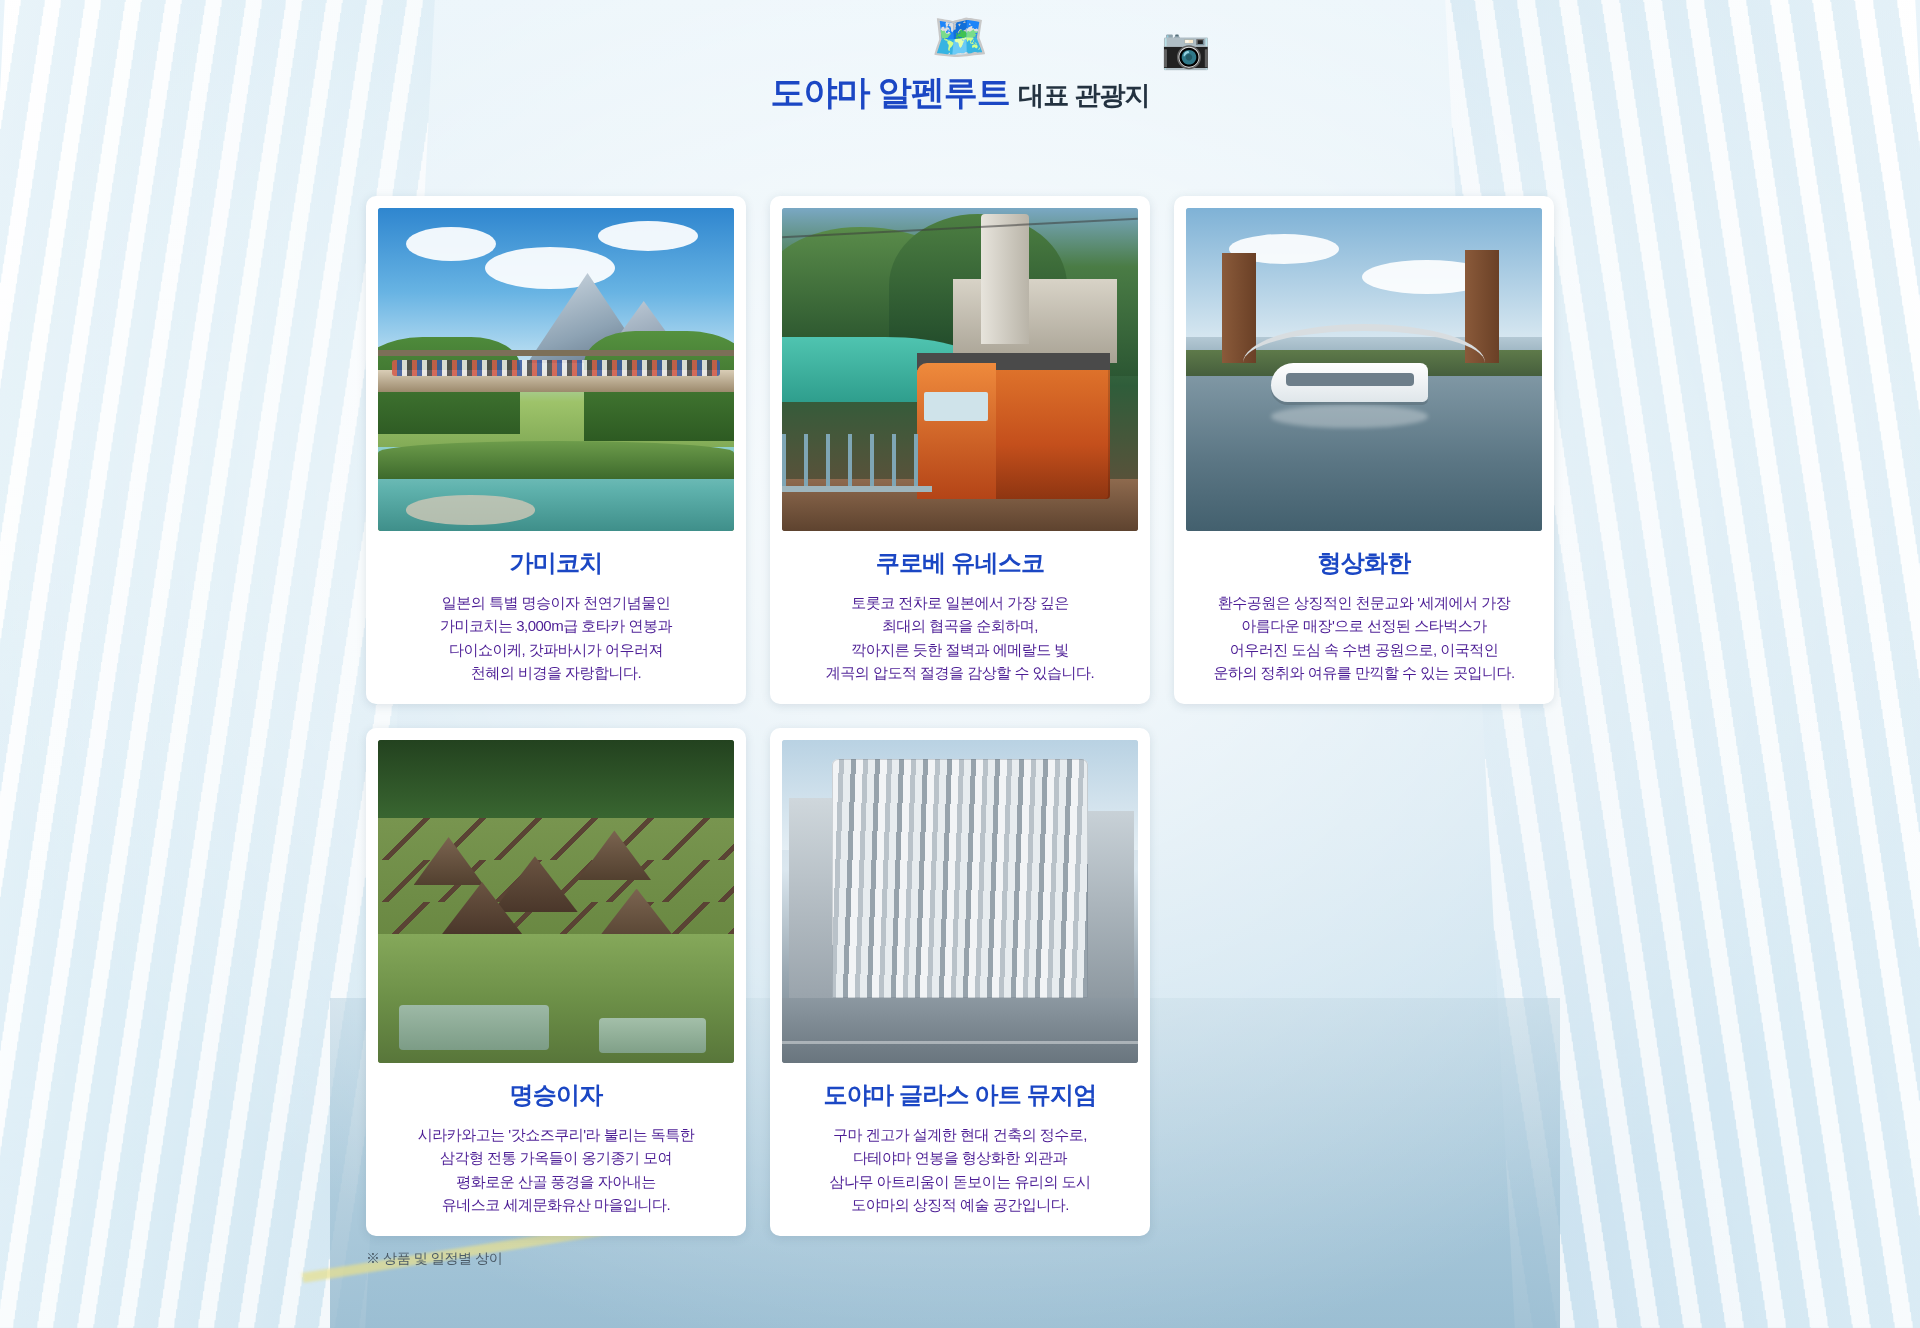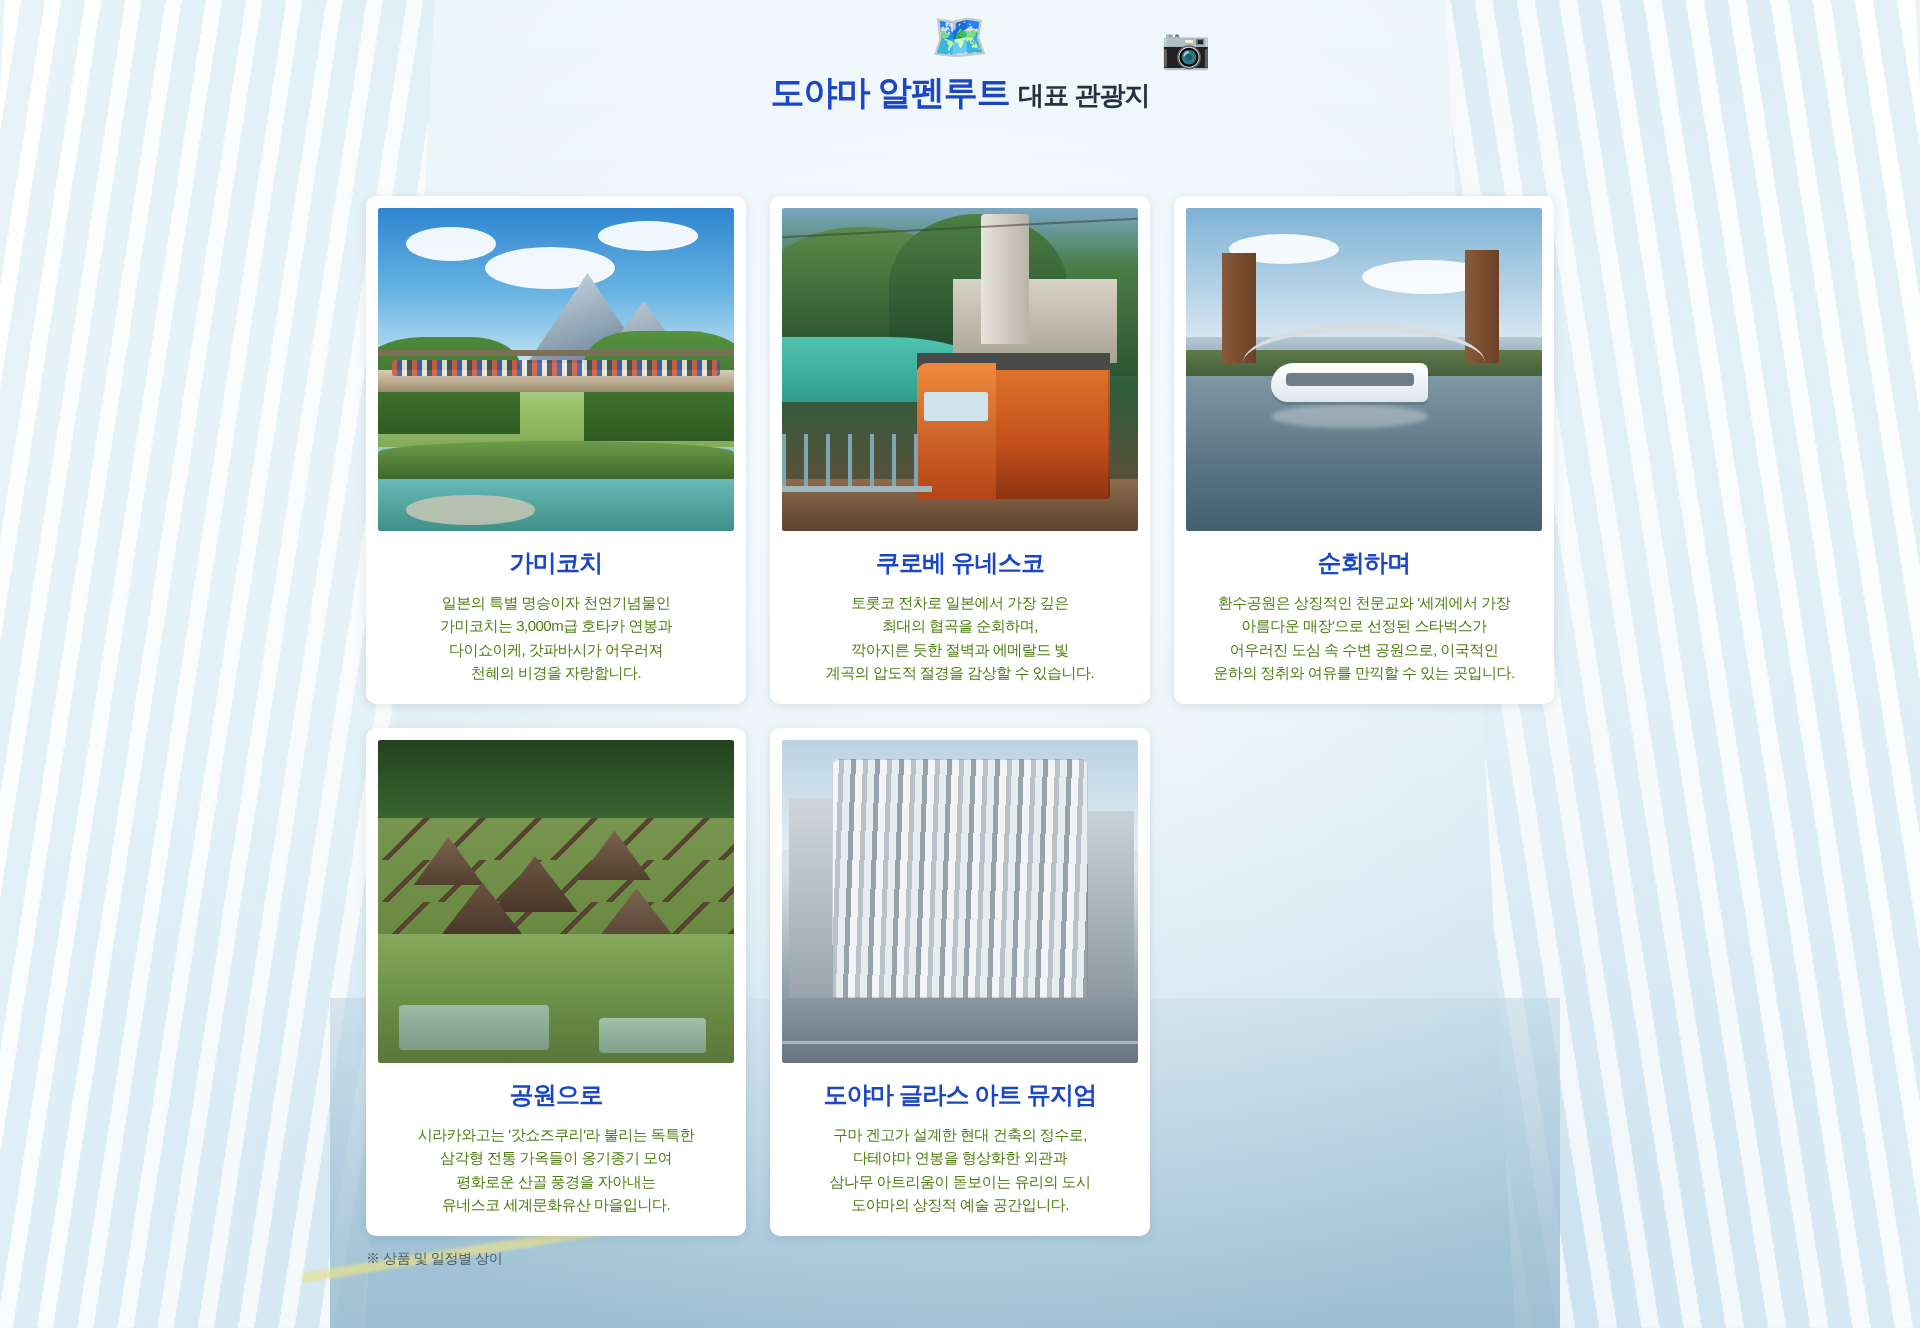--- a/index.html
+++ b/index.html
@@ -137,21 +137,21 @@
     font-size: 24px;
     font-weight: 800;
     color: #1b47c4;
     margin: 16px 0 12px 0;
     letter-spacing: -0.8px;
     text-align: center;
   }
   .card-desc {
     font-size: 15px;
     line-height: 1.55;
-    color: #4d7c0f;
+    color: #4c1d95;
     text-align: center;
     letter-spacing: -0.5px;
     white-space: pre-line;
   }
   .footnote {
     position: absolute;
     top: 1250px;
     left: 50%;
     transform: translateX(-50%);
     width: 1188px;
@@ -343,21 +343,21 @@
           <div class="bank"></div>
           <div class="towerL"></div>
           <div class="towerR"></div>
           <div class="arch"></div>
           <div class="water"></div>
           <div class="boat"></div>
           <div class="boat-win"></div>
           <div class="refl"></div>
         </div>
       </div>
-      <div class="card-title">순회하며</div>
+      <div class="card-title">형상화한</div>
       <div class="card-desc">환수공원은 상징적인 천문교와 '세계에서 가장
 아름다운 매장'으로 선정된 스타벅스가
 어우러진 도심 속 수변 공원으로, 이국적인
 운하의 정취와 여유를 만끽할 수 있는 곳입니다.</div>
     </div>
 
     <div class="card">
       <div class="card-photo">
         <div class="p5">
           <div class="forest"></div>
@@ -365,21 +365,21 @@
           <div class="roofL" style="top:30%;left:10%;width:70px;height:48px;"></div>
           <div class="roof" style="top:36%;left:32%;width:86px;height:56px;"></div>
           <div class="roofL" style="top:28%;left:56%;width:74px;height:50px;"></div>
           <div class="roof" style="top:44%;left:18%;width:80px;height:52px;"></div>
           <div class="roofL" style="top:46%;left:60%;width:90px;height:58px;"></div>
           <div class="fields"></div>
           <div class="paddy"></div>
           <div class="paddy2"></div>
         </div>
       </div>
-      <div class="card-title">공원으로</div>
+      <div class="card-title">명승이자</div>
       <div class="card-desc">시라카와고는 '갓쇼즈쿠리'라 불리는 독특한
 삼각형 전통 가옥들이 옹기종기 모여
 평화로운 산골 풍경을 자아내는
 유네스코 세계문화유산 마을입니다.</div>
     </div>
 
     <div class="card">
       <div class="card-photo">
         <div class="p6">
           <div class="sky"></div>

